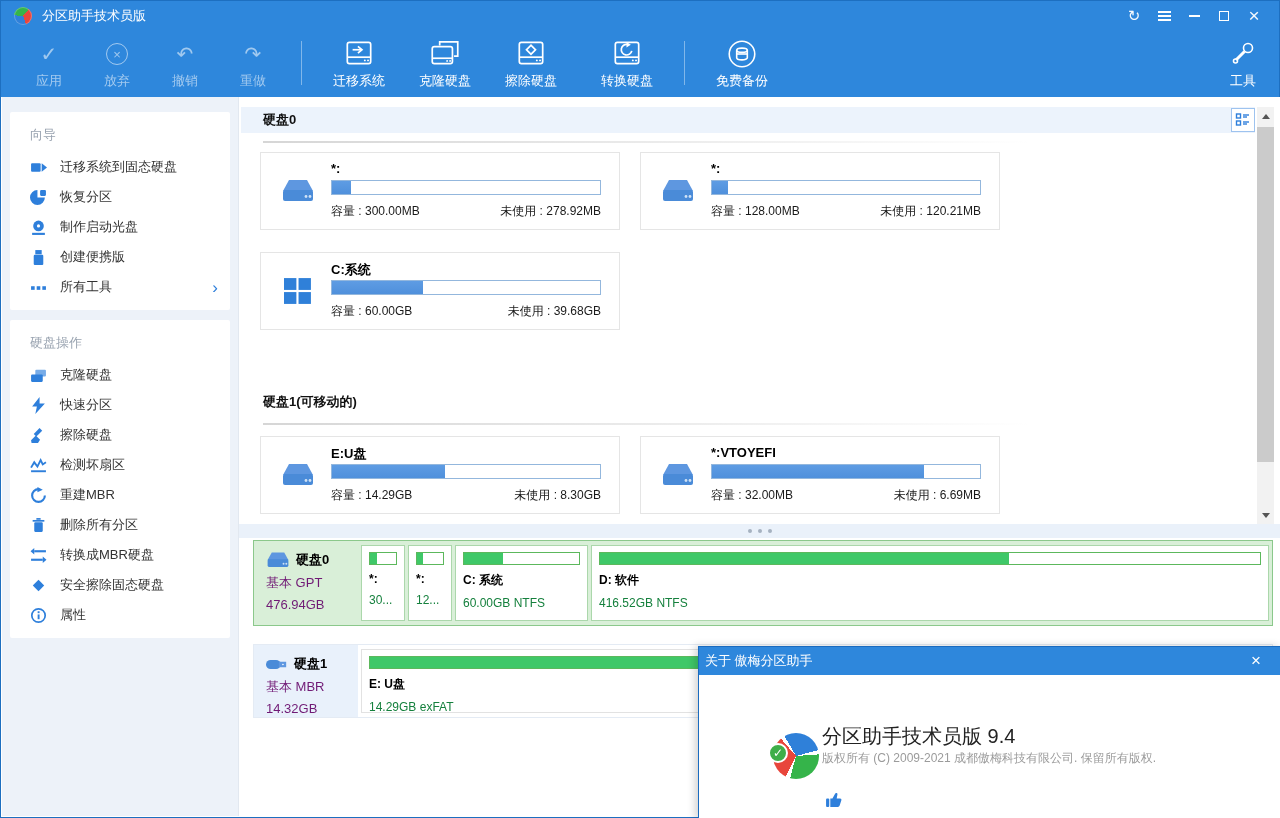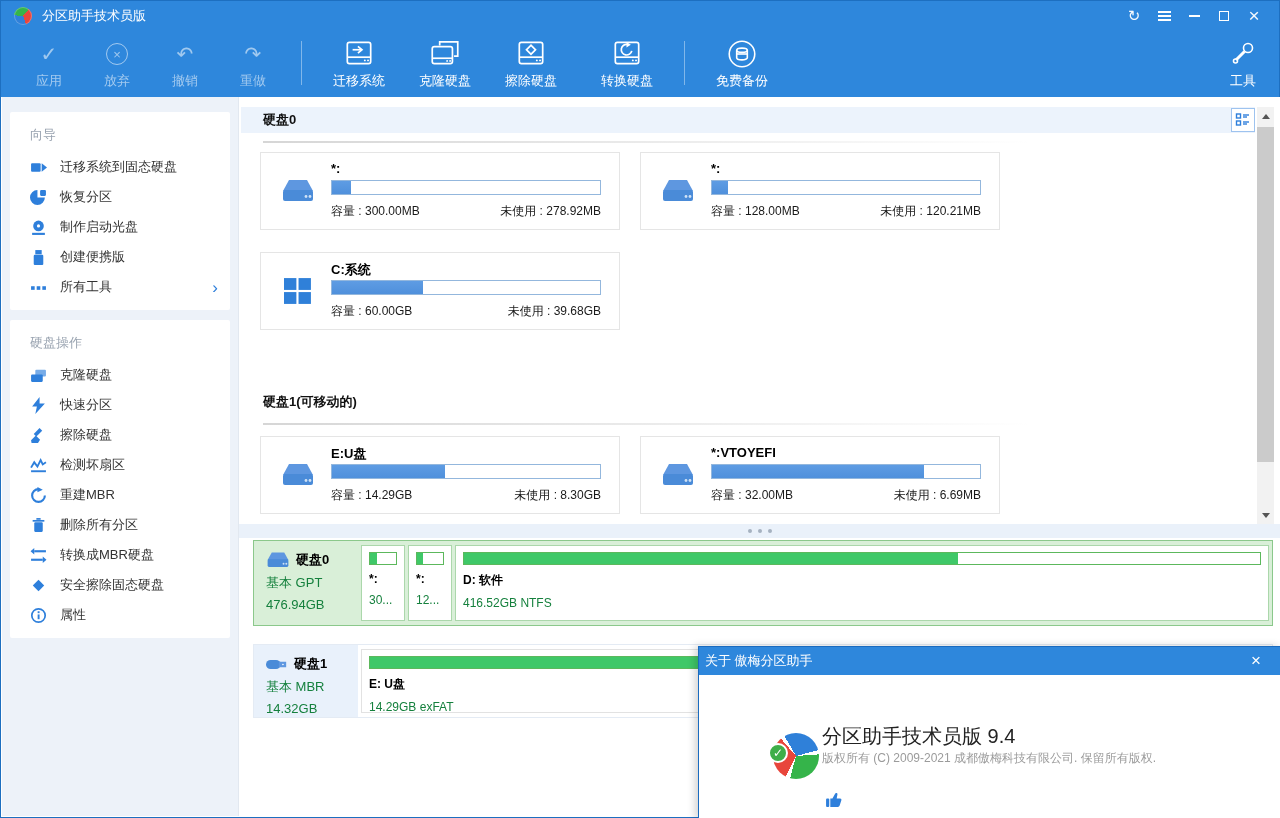--- a/index.html
+++ b/index.html
@@ -77,21 +77,21 @@
 
   
   .diskmap { position:absolute; left:238px; top:537px; width:1042px; bottom:1px; background:#fff; }
   .mrow { position:absolute; left:14px; right:8px; display:flex; cursor:pointer; }
   .mrow.r0 { top:2px; height:86px; background:#d9efd8; border:1px solid #8bc88b; }
   .mrow.r1 { top:106px; height:74px; background:#fff; border:1px solid #e4ebf4; }
   .mlabel { width:104px; flex:0 0 104px; padding:10px 0 0 12px; }
   .mrow.r1 .mlabel { background:#e9f1fb; }
   .mlabel .l1 { display:flex; align-items:center; font-weight:bold; color:#000; font-size:13px; }
   .mlabel .l1 svg { margin-right:6px; }
-  .mlabel .l2,.mlabel .l3 { color:#15803d; font-size:13px; margin-top:5px; }
+  .mlabel .l2,.mlabel .l3 { color:#701a75; font-size:13px; margin-top:5px; }
   .parts { flex:1; display:flex; padding:4px 3px; gap:3px; }
   .pblock { background:#fff; border:1px solid #abd7ab; padding:6px 7px 0 7px; overflow:hidden; }
   .mrow.r1 .pblock { border:1px solid #e2e2e2; }
   .pblock .pbar { height:13px; border:1px solid #5cb85c; background:#fff; }
   .pblock .pbar .pfill { height:100%; background:#3fc868; }
   .pblock .pl { font-weight:bold; color:#000; font-size:12px; margin-top:7px; white-space:nowrap; }
   .pblock .ps { color:#15803d; font-size:12px; margin-top:7px; white-space:nowrap; }
   .pb-w42 { width:44px; flex:0 0 44px; }
   .pb-w133 { width:133px; flex:0 0 133px; }
   .pb-flex { flex:1; }
@@ -516,20 +516,27 @@
           <div class="pl">*:</div>
           <div class="ps">30...</div>
         </div>
         <div class="pblock pb-w42">
           <div class="pbar">
               <div class="pfill" style="width: 22%;"></div>
             </div>
           <div class="pl">*:</div>
           <div class="ps">12...</div>
         </div>
+        <div class="pblock pb-w133">
+          <div class="pbar">
+              <div class="pfill" style="width: 34%;"></div>
+            </div>
+          <div class="pl">C: 系统</div>
+          <div class="ps">60.00GB NTFS</div>
+        </div>
         <div class="pblock pb-flex">
           <div class="pbar">
               <div class="pfill" style="width: 62%;"></div>
             </div>
           <div class="pl">D: 软件</div>
           <div class="ps">416.52GB NTFS</div>
         </div>
       </div>
     </div>
 

